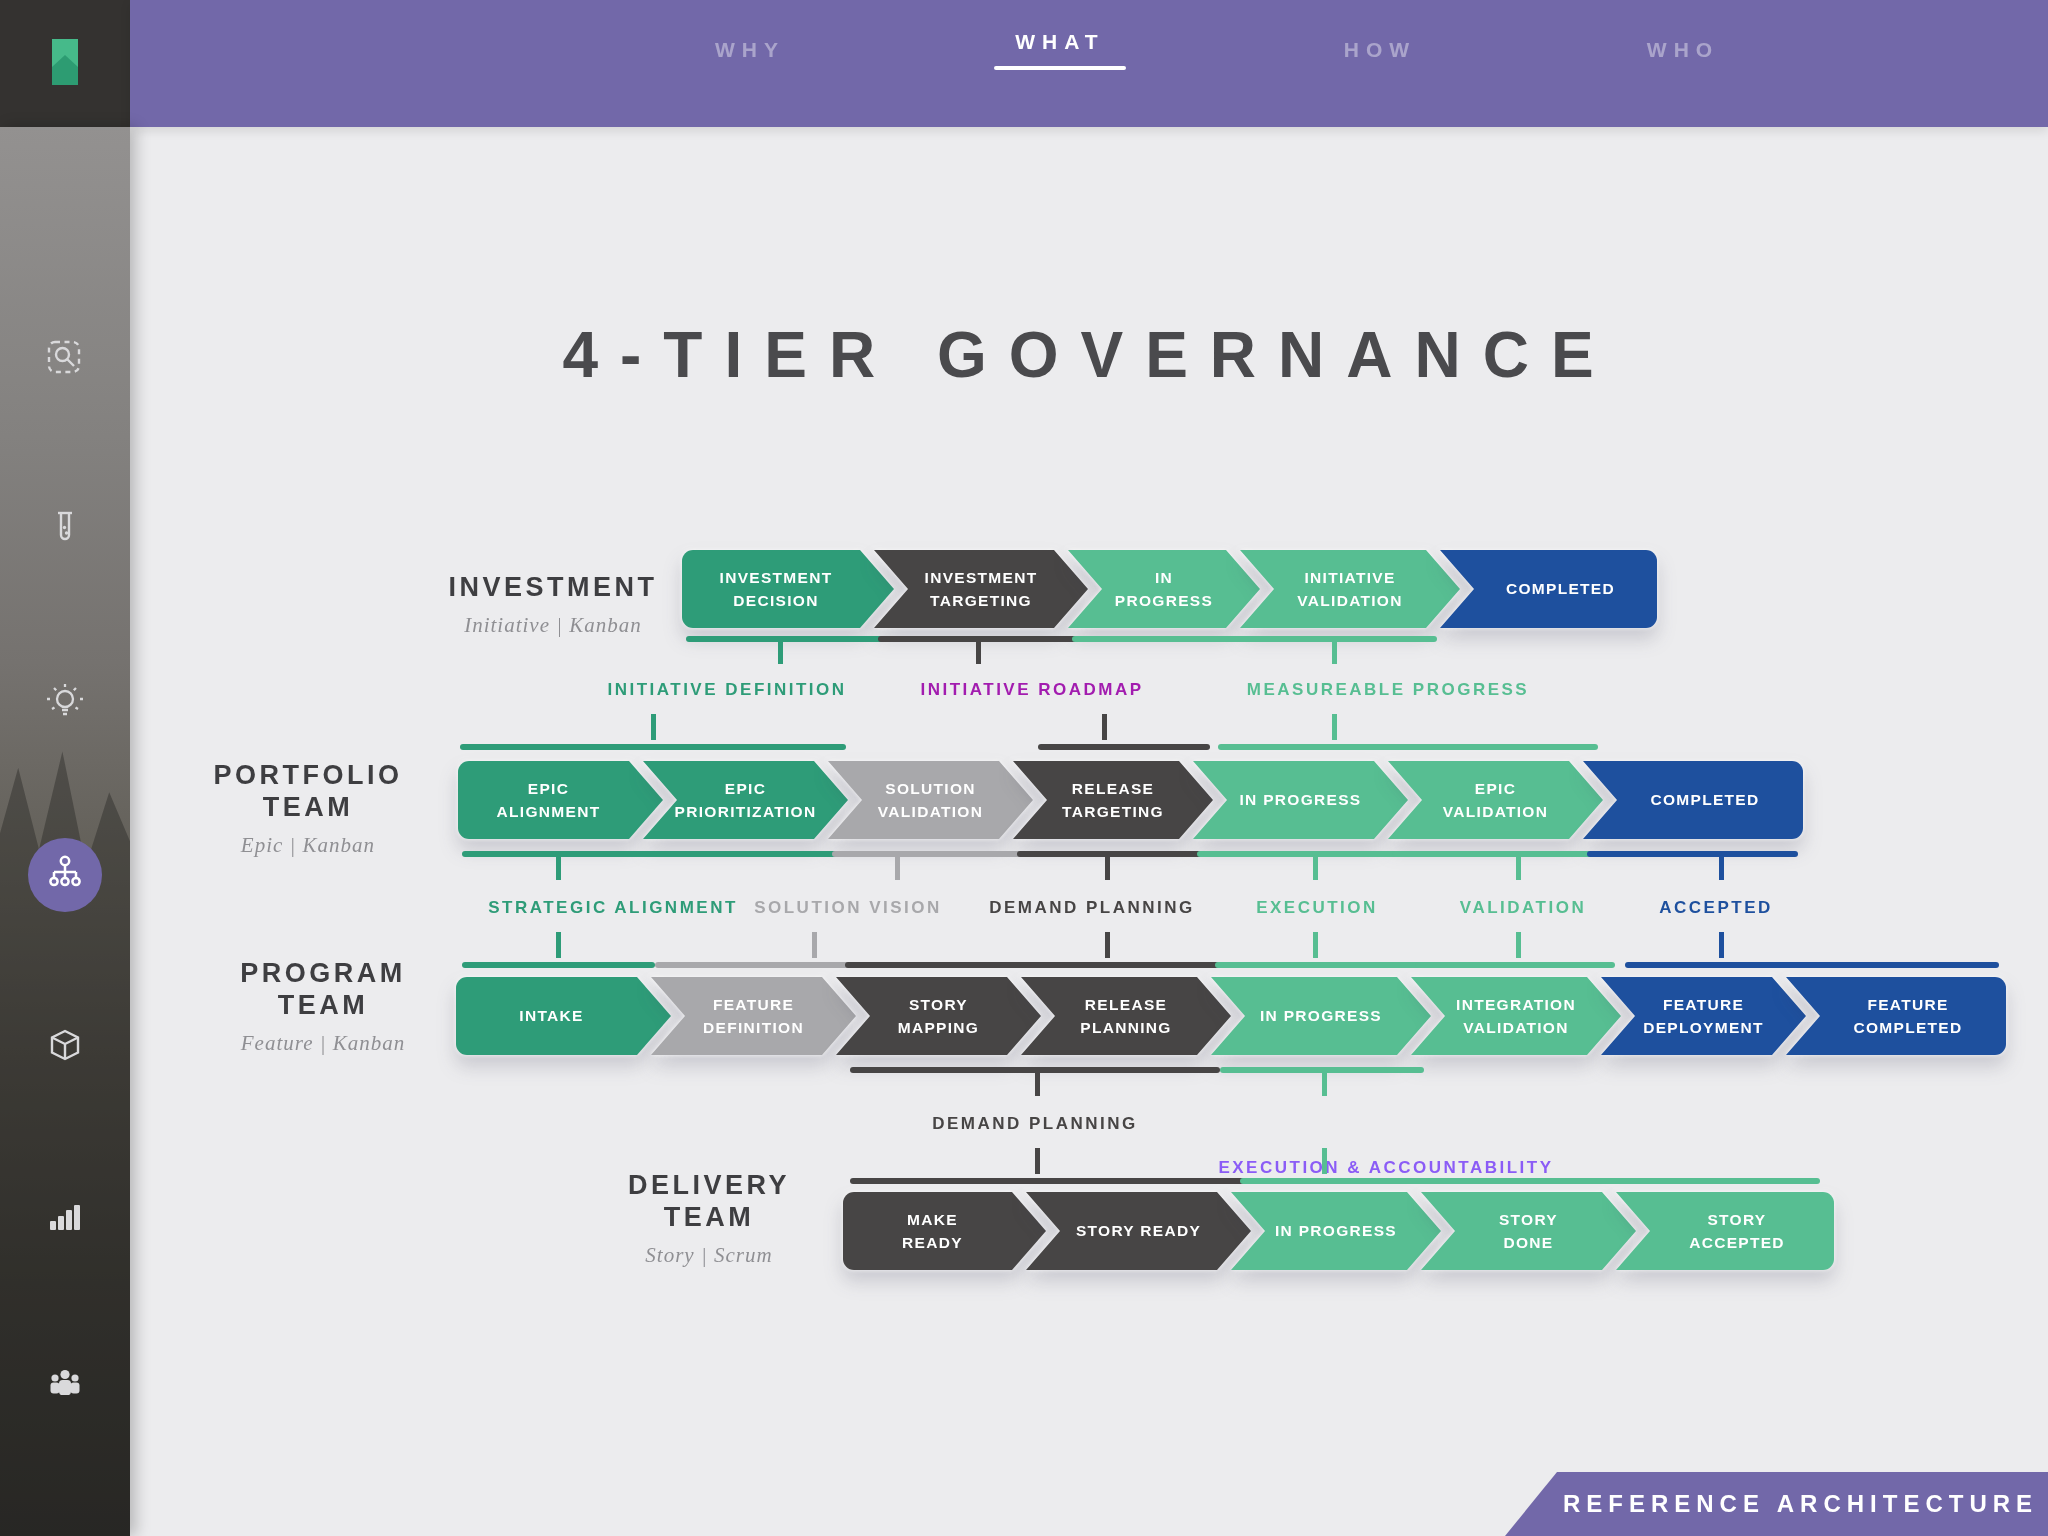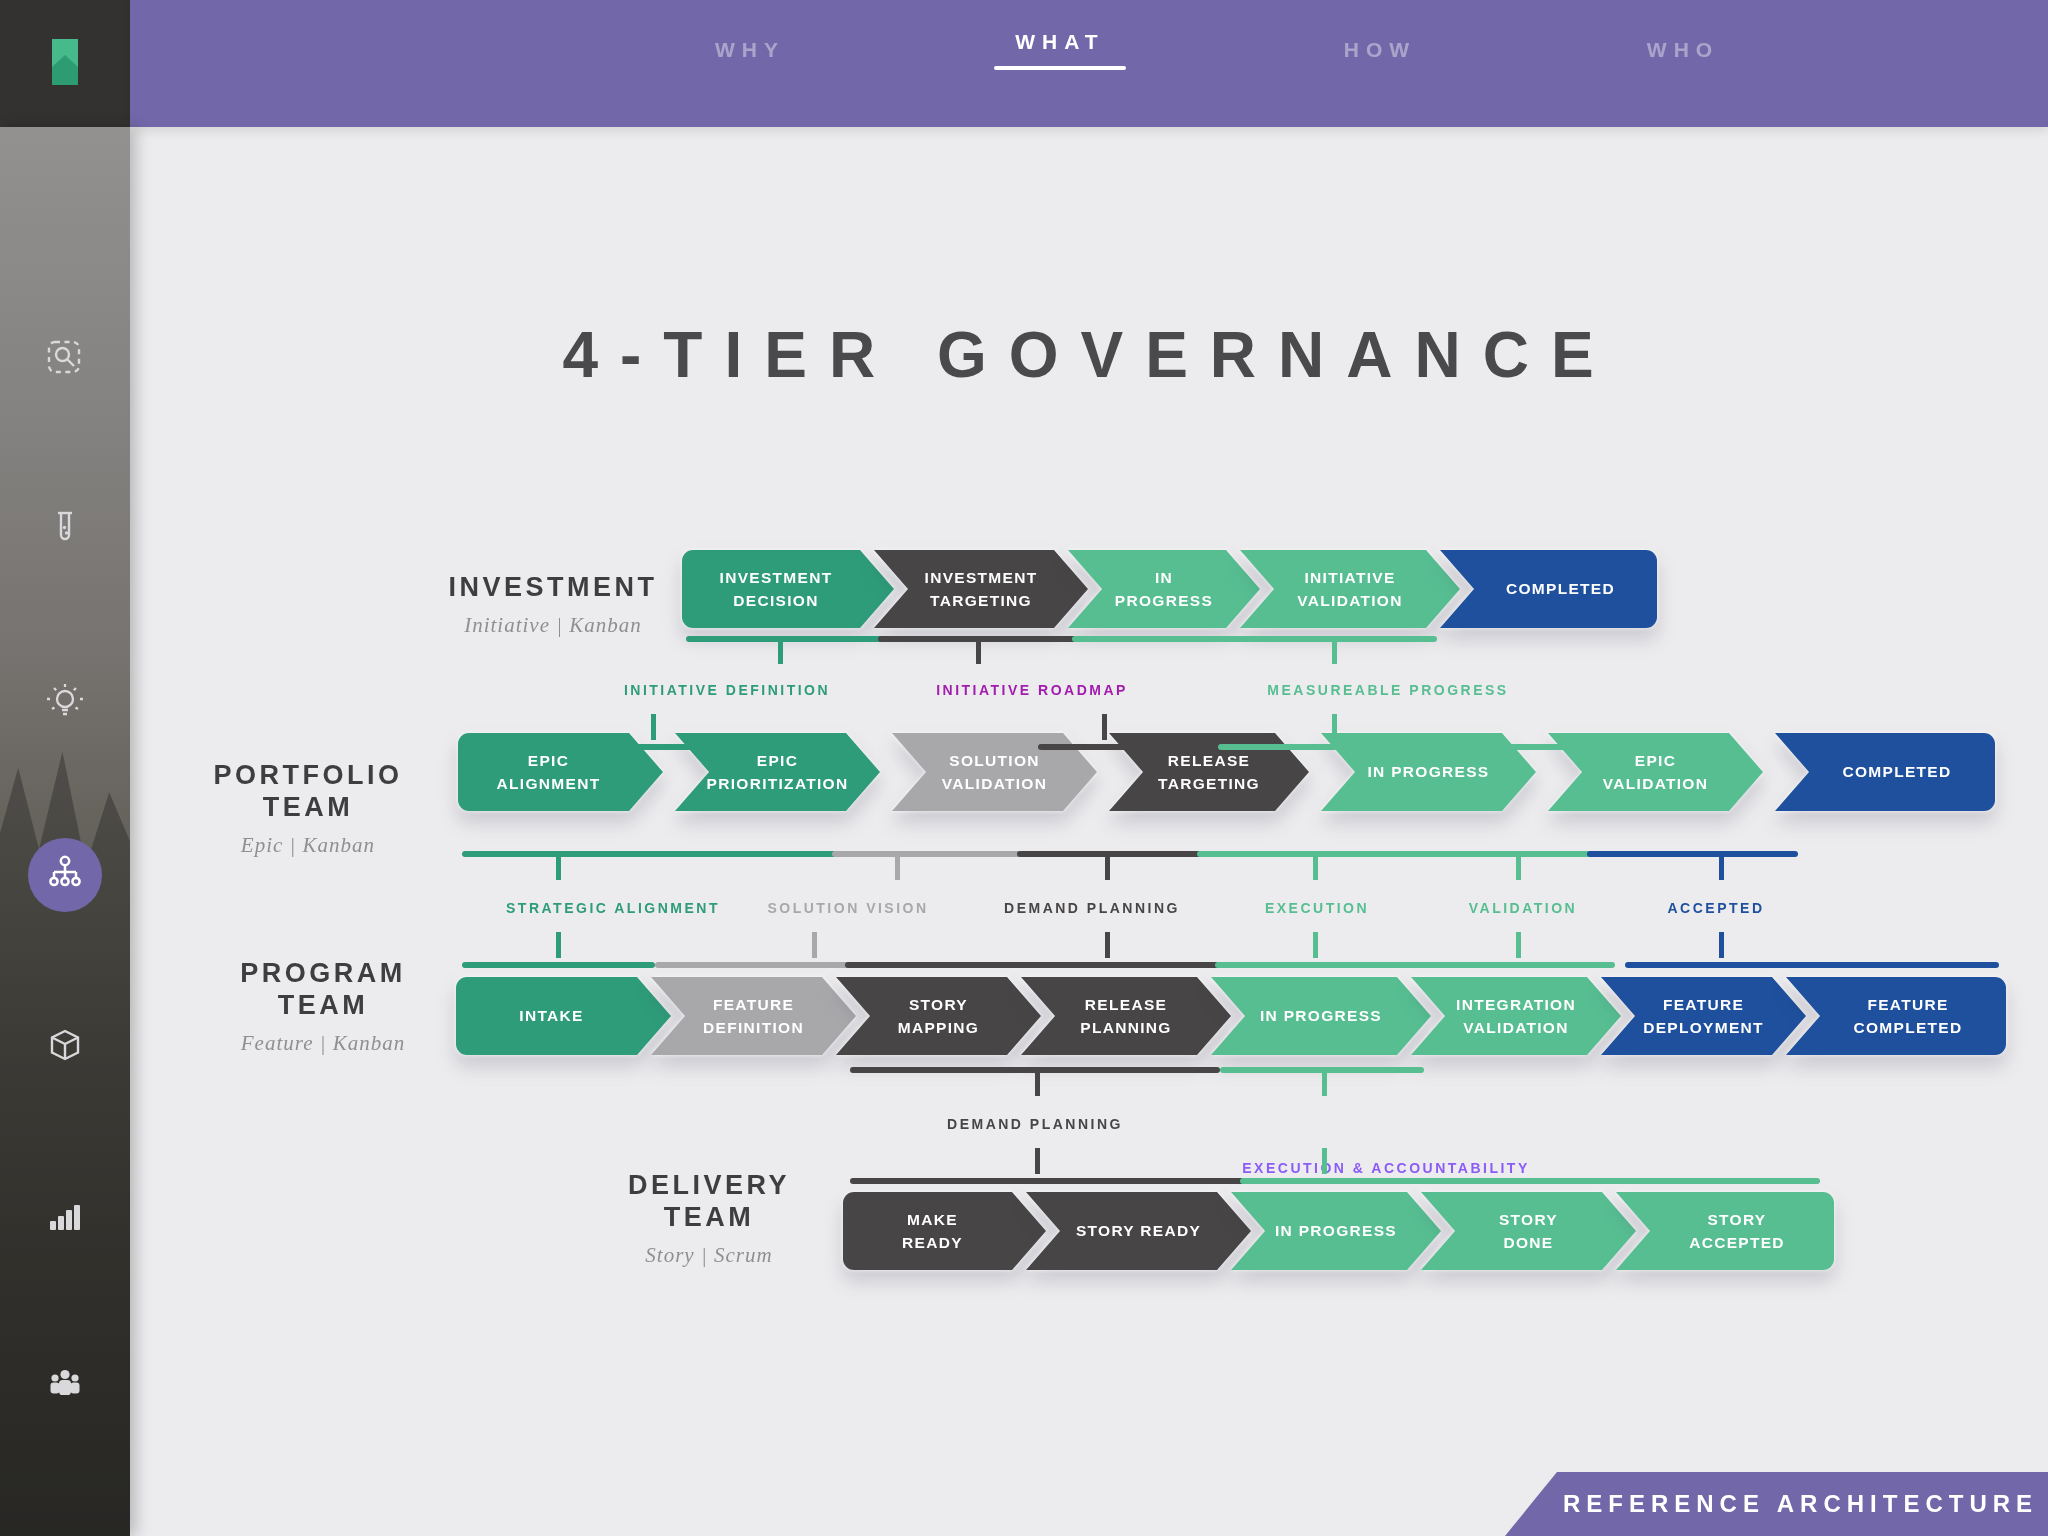--- a/index.html
+++ b/index.html
@@ -55,21 +55,21 @@
   
   .team{position:absolute;width:360px;text-align:center;}
   .team-name{font-size:27px;font-weight:700;letter-spacing:3.5px;color:#3E3E41;line-height:1.18;}
   .team-sub{font-family:"Liberation Serif",serif;font-style:italic;font-size:21px;
             color:#8F8F93;margin-top:9px;letter-spacing:1px;}
 
   
   .conn-bar{position:absolute;height:6px;border-radius:3px;}
   .conn-stem{position:absolute;width:5px;}
   .conn-label{position:absolute;transform:translate(-50%,-50%);white-space:nowrap;
-              font-size:14px;font-weight:700;letter-spacing:2.5px;}
+              font-size:17px;font-weight:700;letter-spacing:2.5px;}
 
   
   .banner{position:absolute;left:1495px;top:1472px;width:553px;height:64px;background:#7268A9;
           clip-path:polygon(62px 0,100% 0,100% 100%,10px 100%);
           display:flex;align-items:center;justify-content:center;padding-left:58px;box-sizing:border-box;}
   .banner-text{color:#fff;font-size:24px;font-weight:700;letter-spacing:6px;}
 </style>
 </head>
 <body>
 
@@ -201,21 +201,21 @@
           <div class="chev chev-end" style="background: rgb(30, 80, 158);">
             <span>COMPLETED</span>
           </div>
         </div>
       </div>
       <div class="team" style="left: 128px; top: 760px;">
         <div class="team-name">PORTFOLIO</div>
         <div class="team-name">TEAM</div>
         <div class="team-sub">Epic | Kanban</div>
       </div>
-      <div class="tier-row" style="left: 458px; top: 733px; gap: 32px;">
+      <div class="tier-row" style="left: 458px; top: 761px;">
         <div class="chev-wrap" style="width: 205px;">
           <div class="chev chev-start" style="background: rgb(46, 156, 120);">
             <span>EPIC</span>
             <span>ALIGNMENT</span>
           </div>
         </div>
         <div class="chev-wrap" style="width: 205px; margin-left: -20px;">
           <div class="chev chev-mid" style="background: rgb(46, 156, 120);">
             <span>EPIC</span>
             <span>PRIORITIZATION</span>

